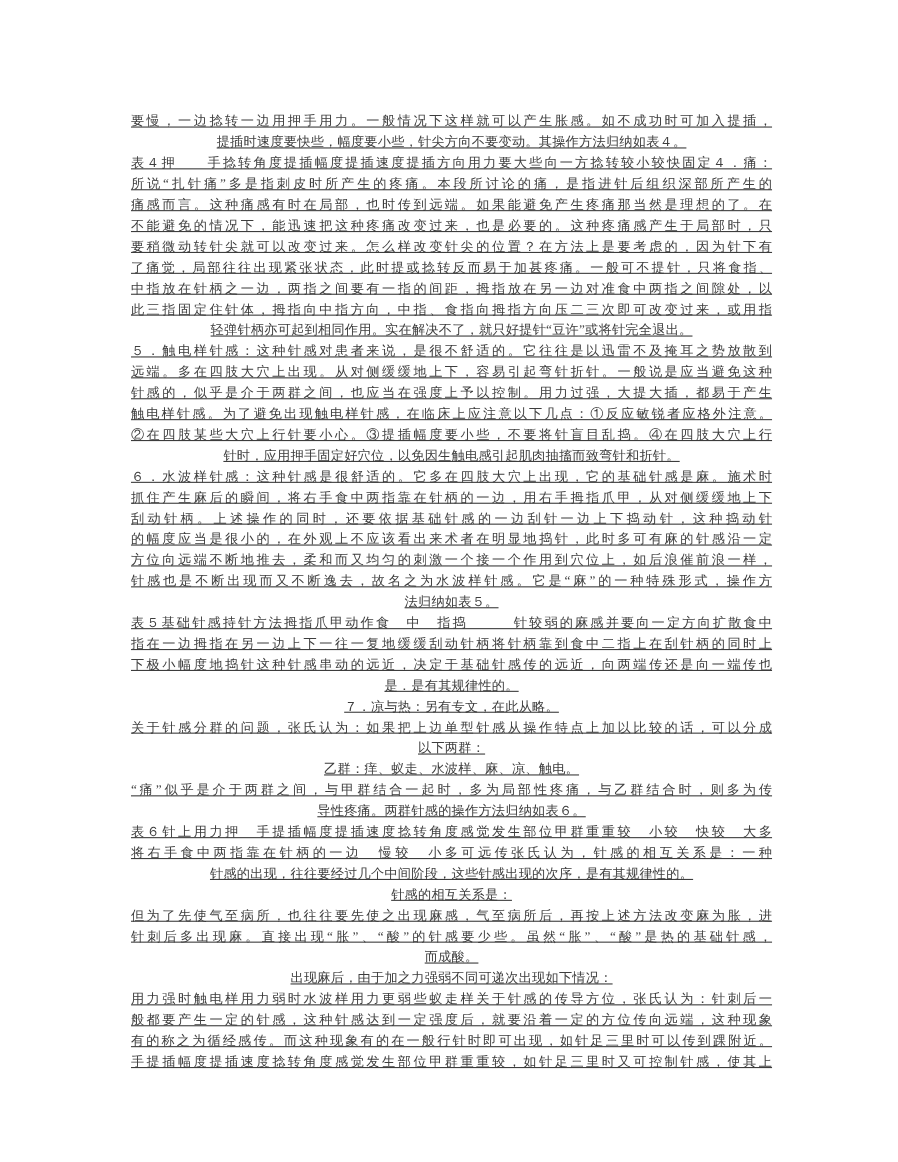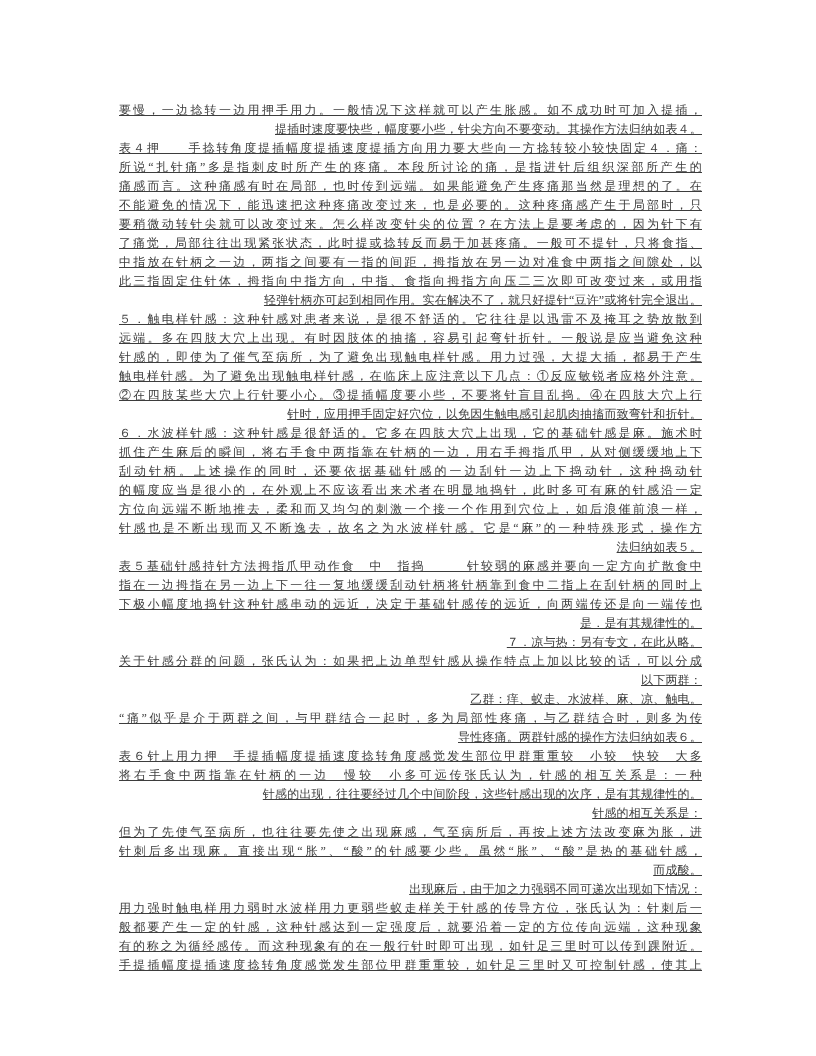--- a/index.html
+++ b/index.html
@@ -21,21 +21,21 @@
     top: 101px;
     width: 583px;
     color: #3d3d3d;
     font-size: 12px;
     line-height: 19px;
     letter-spacing: 0.2px;
     text-decoration: underline;
   }
   .line {
     white-space: pre-wrap;
-    text-align: right;
+    text-align: center;
     height: 19px;
     overflow: hidden;
   }
   .line.just {
     text-align: justify;
     text-align-last: justify;
   }
 </style>
 </head>
 <body>
@@ -47,22 +47,22 @@
       <div class="line just">表４押　　手捻转角度提插幅度提插速度提插方向用力要大些向一方捻转较小较快固定４．痛：</div>
       <div class="line just">所说“扎针痛”多是指刺皮时所产生的疼痛。本段所讨论的痛，是指进针后组织深部所产生的</div>
       <div class="line just">痛感而言。这种痛感有时在局部，也时传到远端。如果能避免产生疼痛那当然是理想的了。在</div>
       <div class="line just">不能避免的情况下，能迅速把这种疼痛改变过来，也是必要的。这种疼痛感产生于局部时，只</div>
       <div class="line just">要稍微动转针尖就可以改变过来。怎么样改变针尖的位置？在方法上是要考虑的，因为针下有</div>
       <div class="line just">了痛觉，局部往往出现紧张状态，此时提或捻转反而易于加甚疼痛。一般可不提针，只将食指、</div>
       <div class="line just">中指放在针柄之一边，两指之间要有一指的间距，拇指放在另一边对准食中两指之间隙处，以</div>
       <div class="line just">此三指固定住针体，拇指向中指方向，中指、食指向拇指方向压二三次即可改变过来，或用指</div>
       <div class="line">轻弹针柄亦可起到相同作用。实在解决不了，就只好提针“豆许”或将针完全退出。</div>
       <div class="line just">５．触电样针感：这种针感对患者来说，是很不舒适的。它往往是以迅雷不及掩耳之势放散到</div>
-      <div class="line just">远端。多在四肢大穴上出现。有时因肢体的抽搐，容易引起弯针折针。一般说是应当避免这种</div>
-      <div class="line just">针感的，即使为了催气至病所，为了避免出现触电样针感。用力过强，大提大插，都易于产生</div>
+      <div class="line just">远端。多在四肢大穴上出现。从对侧缓缓地上下，容易引起弯针折针。一般说是应当避免这种</div>
+      <div class="line just">针感的，似乎是介于两群之间，也应当在强度上予以控制。用力过强，大提大插，都易于产生</div>
       <div class="line just">触电样针感。为了避免出现触电样针感，在临床上应注意以下几点：①反应敏锐者应格外注意。</div>
       <div class="line just">②在四肢某些大穴上行针要小心。③提插幅度要小些，不要将针盲目乱捣。④在四肢大穴上行</div>
       <div class="line">针时，应用押手固定好穴位，以免因生触电感引起肌肉抽搐而致弯针和折针。</div>
       <div class="line just">６．水波样针感：这种针感是很舒适的。它多在四肢大穴上出现，它的基础针感是麻。施术时</div>
       <div class="line just">抓住产生麻后的瞬间，将右手食中两指靠在针柄的一边，用右手拇指爪甲，从对侧缓缓地上下</div>
       <div class="line just">刮动针柄。上述操作的同时，还要依据基础针感的一边刮针一边上下捣动针，这种捣动针</div>
       <div class="line just">的幅度应当是很小的，在外观上不应该看出来术者在明显地捣针，此时多可有麻的针感沿一定</div>
       <div class="line just">方位向远端不断地推去，柔和而又均匀的刺激一个接一个作用到穴位上，如后浪催前浪一样，</div>
       <div class="line just">针感也是不断出现而又不断逸去，故名之为水波样针感。它是“麻”的一种特殊形式，操作方</div>
       <div class="line">法归纳如表５。</div>

